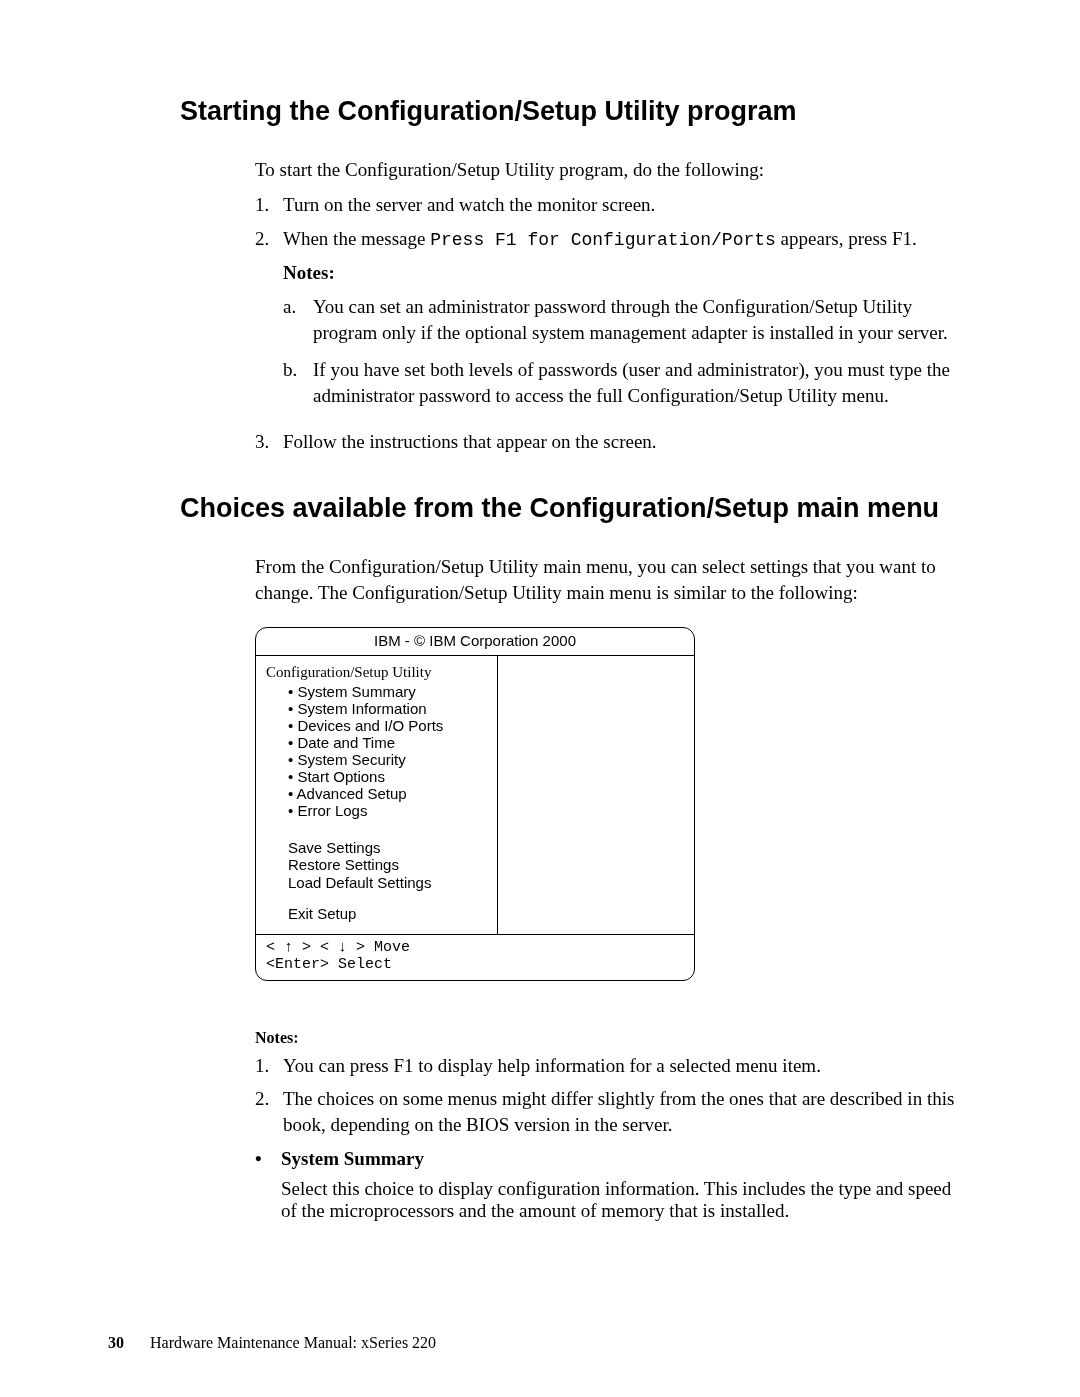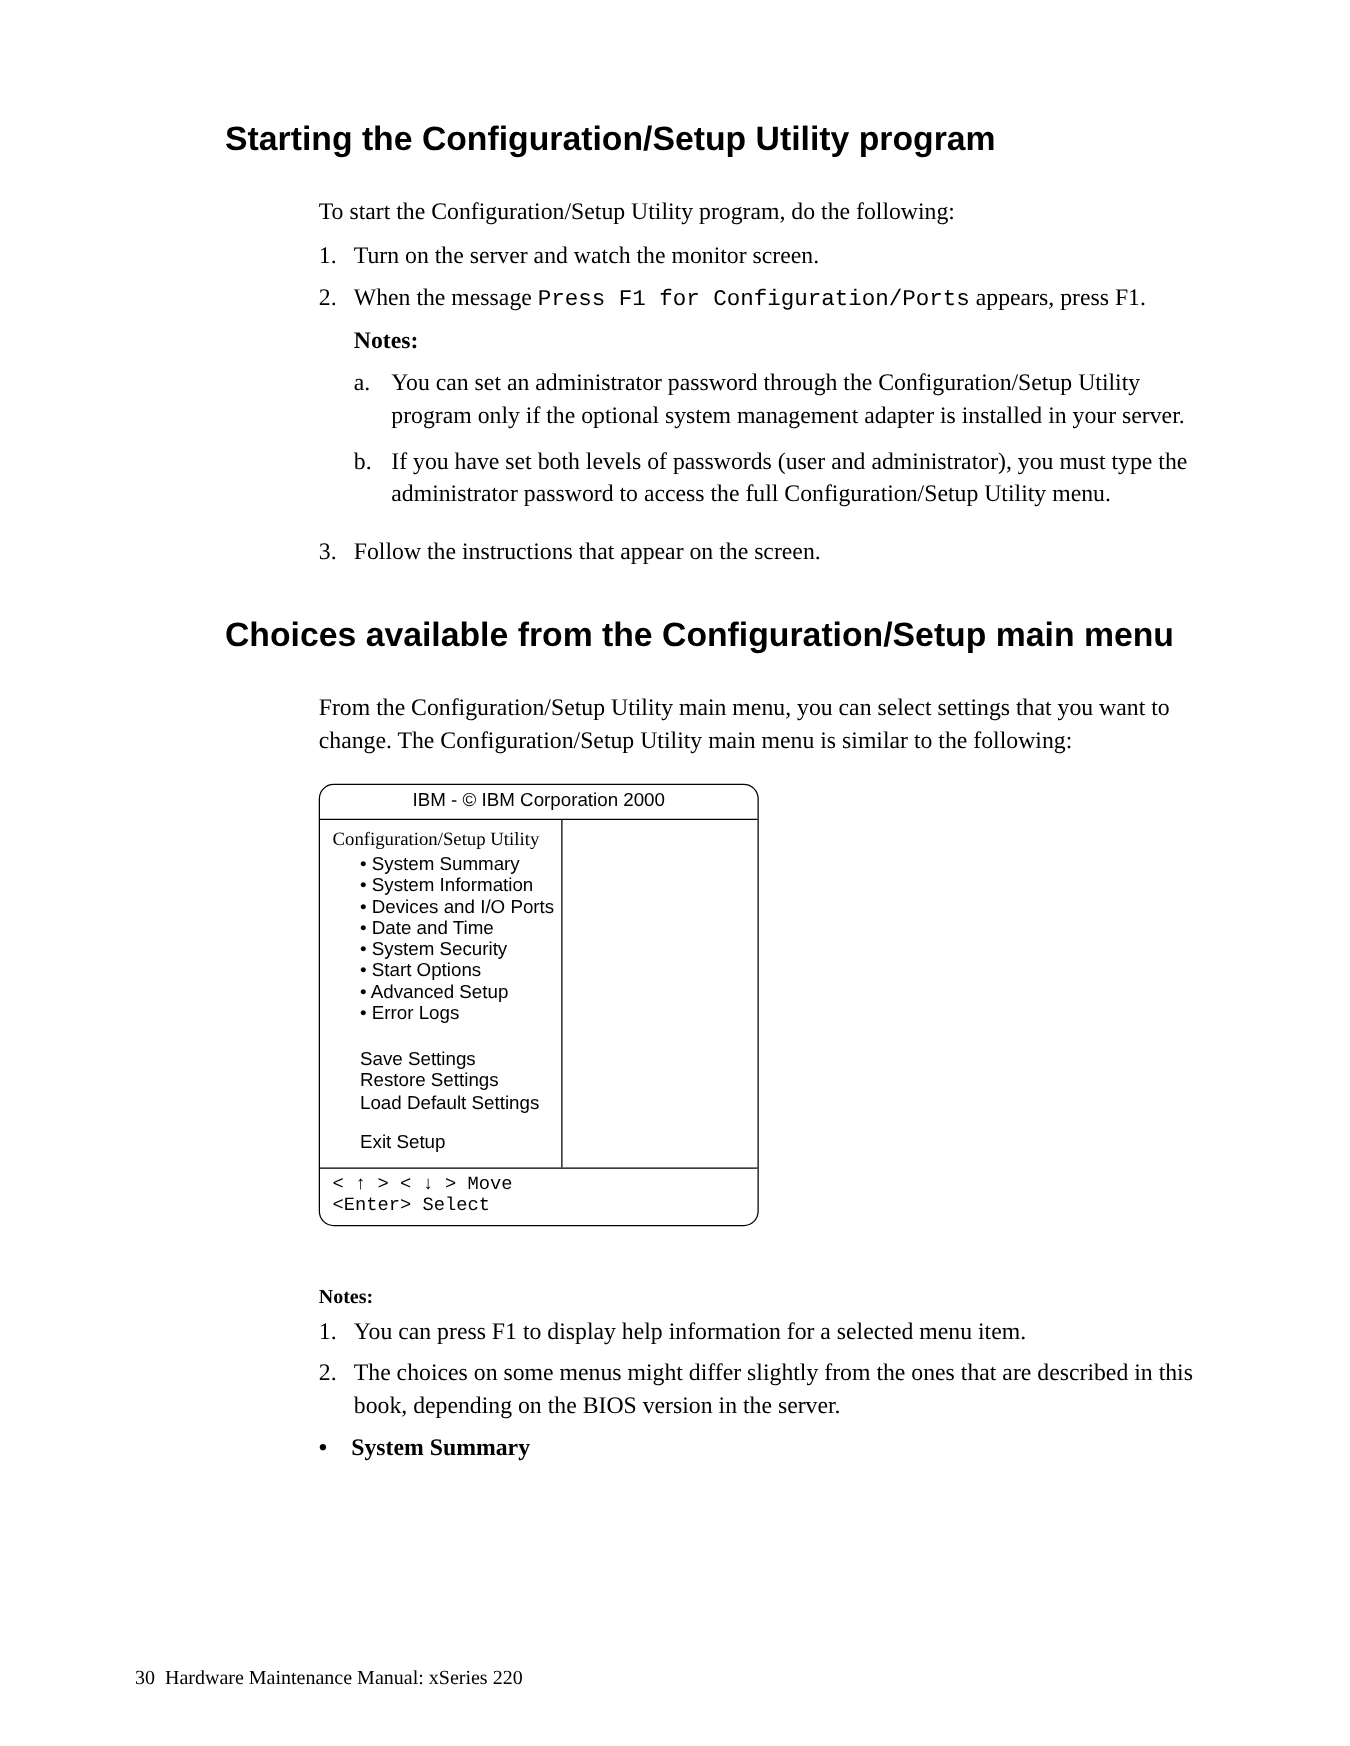--- a/index.html
+++ b/index.html
@@ -57,21 +57,21 @@
   ol.alpha > li > .marker { flex: 0 0 30px; }
   ol.alpha > li > .li-body { flex: 1 1 auto; }
   .notes-label { font-weight: 700; margin-bottom: 6px; display: block; }
   .gap30 { height: 30px; }
 
   
   .bios-wrap {
     margin: 22px 0 18px 0;
   }
   .bios {
-    width: 352px;
+    width: 440px;
     border: 1px solid #000;
     border-radius: 12px;
     font-family: Arial, Helvetica, sans-serif;
     font-size: 15px;
     box-sizing: border-box;
   }
   .bios-header {
     text-align: center;
     border-bottom: 1px solid #000;
     padding: 4px 0 6px 0;
@@ -127,21 +127,21 @@
   ul.disc > li > .li-body { flex: 1 1 auto; }
   .desc-sub { margin-top: 8px; }
 
   
   .page-footer {
     position: absolute;
     left: 108px;
     bottom: 45px;
     font-size: 16px;
   }
-  .page-footer .pn { font-weight: 400; margin-right: 4px; }
+  .page-footer .pn { font-weight: 700; margin-right: 22px; }
 </style>
 </head>
 <body>
 
 <div class="page">
 
   <h2 class="section">Starting the Configuration/Setup Utility program</h2>
 
   <div class="indent-block">
     <p class="body">To start the Configuration/Setup Utility program, do the following:</p>
@@ -230,20 +230,21 @@
         <span class="li-body">The choices on some menus might differ slightly from the ones that are described in this book, depending on the BIOS version in the server.</span>
       </li>
     </ol>
 
 
     <ul class="disc">
       <li>
         <span class="marker">•</span>
         <span class="li-body">
           <span class="bold">System Summary</span>
+          <div class="desc-sub">Select this choice to display configuration information. This includes the type and speed of the microprocessors and the amount of memory that is installed.</div>
         </span>
       </li>
     </ul>
   </div>
 
   <div class="page-footer">
     <span class="pn">30</span>
     <span>Hardware Maintenance Manual: xSeries 220</span>
   </div>
 </div>

